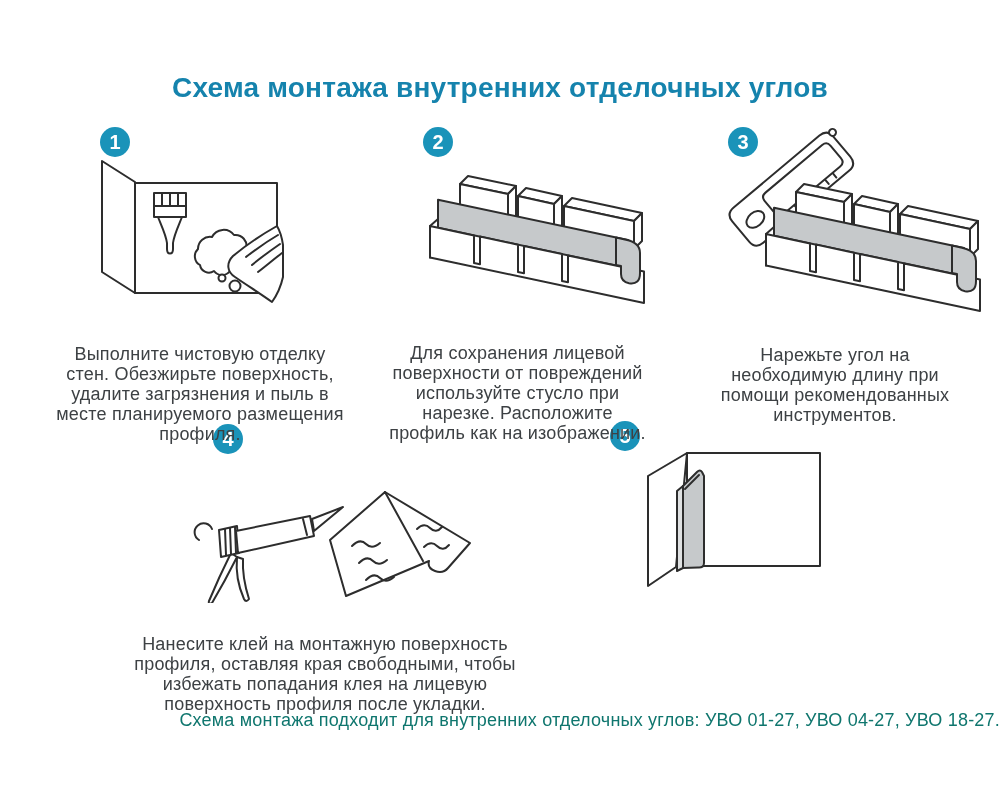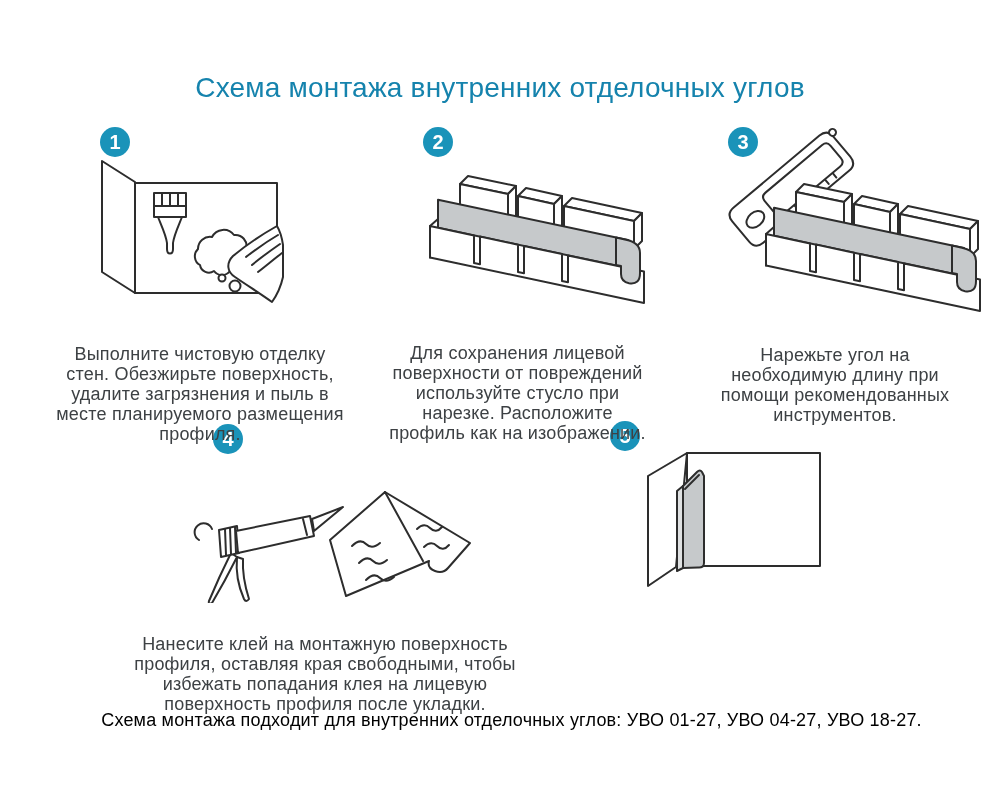--- a/index.html
+++ b/index.html
@@ -2,21 +2,21 @@
 <html><head>
 <meta charset="utf-8">
 <style>
   html,body{margin:0;padding:0;background:#ffffff;}
   .canvas{
     position:relative;width:1000px;height:800px;background:#ffffff;overflow:hidden;
     font-family:"Liberation Sans", sans-serif;
   }
   .title{
     position:absolute;left:0;right:0;top:72px;text-align:center;
-    font-size:28px;font-weight:normal;color:#1583ad;letter-spacing:0.2px;
+    font-size:28px;font-weight:bold;color:#1583ad;letter-spacing:0.2px;
   }
   .badge{
     position:absolute;width:30px;height:30px;border-radius:50%;
     background:#1a93b9;color:#ffffff;font-size:20px;font-weight:bold;
     line-height:30px;text-align:center;
   }
   .b1{left:100px;top:127px}
   .b2{left:423px;top:127px}
   .b3{left:728px;top:127px}
   .b4{left:213px;top:424px}
@@ -30,22 +30,22 @@
   .stepText{
     position:absolute;text-align:center;white-space:pre-line;
     font-size:18px;line-height:20px;letter-spacing:0.2px;color:#3d4144;margin-top:28px;
   }
   .t1{left:30px;top:316px;width:340px}
   .t2{left:365px;top:315px;width:305px}
   .t3{left:680px;top:317px;width:310px}
   .t4{left:100px;top:606px;width:450px}
   .t5{left:570px;top:604px;width:350px}
   .footer{
-    position:absolute;left:0;right:0;top:710px;text-align:center;
-    font-size:18px;color:#000000;letter-spacing:0.2px;margin-left:23px;
+    position:absolute;left:0;right:0;top:710px;text-align:right;
+    font-size:18px;color:#0f766e;letter-spacing:0.2px;margin-left:23px;
   }
   svg .ln{fill:#ffffff;stroke:#2d2d2d;stroke-width:2;stroke-linejoin:round;stroke-linecap:round;}
   svg .ln-open{fill:none;stroke:#2d2d2d;stroke-width:2;stroke-linejoin:round;stroke-linecap:round;}
   svg .gry{fill:#c6c9cb;stroke:#2d2d2d;stroke-width:2;stroke-linejoin:round;stroke-linecap:round;}
   svg .gry2{fill:#dfe1e2;stroke:#2d2d2d;stroke-width:2;stroke-linejoin:round;stroke-linecap:round;}
 </style>
 </head>
 <body>
 
 <div class="canvas">

